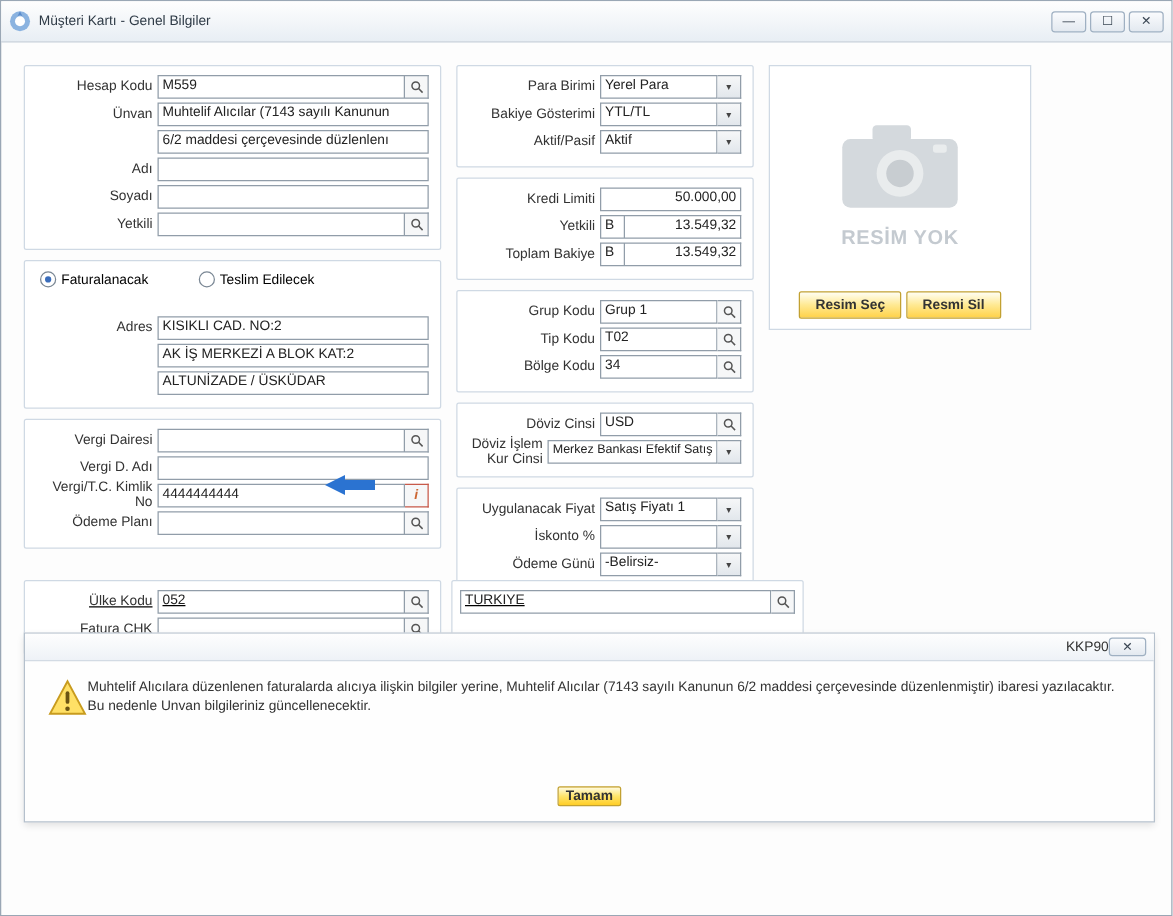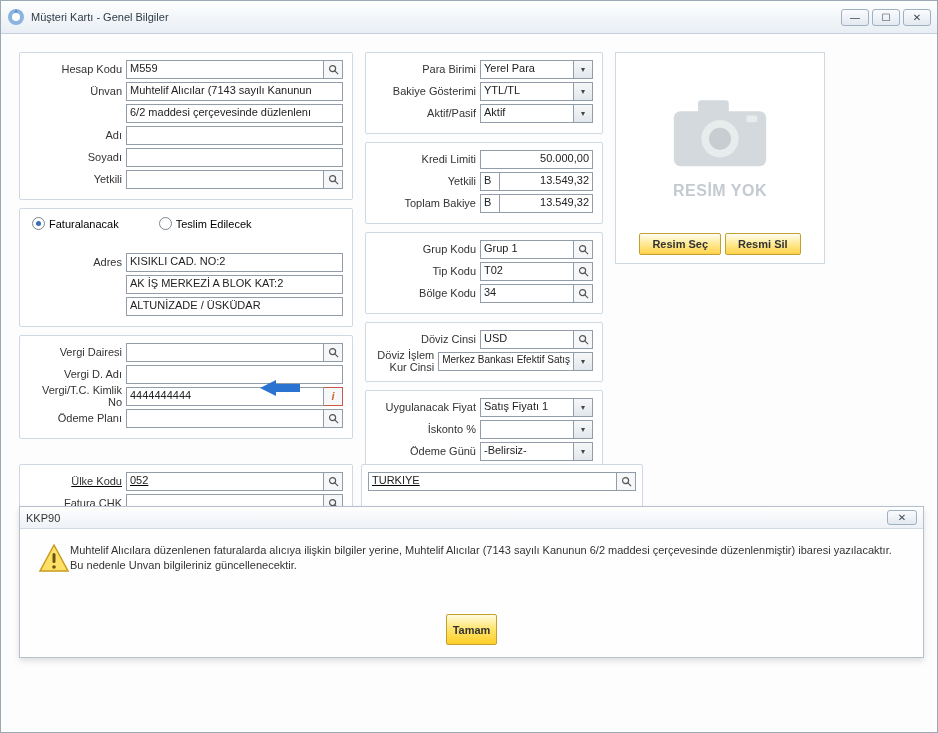--- a/index.html
+++ b/index.html
@@ -90,28 +90,28 @@
   .warn-btn {
     width:19px; height:19px; border:1px solid #c85a4a; border-left:0; background:#f6f7f8;
     display:flex;align-items:center;justify-content:center; cursor:pointer; color:#c63; font-style:italic; font-weight:bold;
   }
   .dialog-overlay {
     position:absolute; left:18px; top:472px; width:905px; height:152px;
     background:#fefefe; border:1px solid #b5c0cc; box-shadow:0 3px 6px rgba(0,0,0,.12);
     display:flex; flex-direction:column;
   }
   .dialog-title {
-    height:22px; display:flex; align-items:center; justify-content:space-between;
+    height:22px; display:flex; align-items:center; justify-content:flex-end;
     padding:0 6px; border-bottom:1px solid #d3dbe4; background:linear-gradient(#fefefe,#eef2f7);
     font-size:11px; color:#333;
   }
   .dialog-body { flex:1; padding:14px 18px; display:flex; align-items:flex-start;}
   .dialog-foot { display:flex; justify-content:center; padding:4px 0 12px 0; }
   .yellow-btn {
-    height:31px; padding:0 6px; background:linear-gradient(#fffbe0,#ffe46a,#ffce27);
+    height:16px; padding:0 6px; background:linear-gradient(#fffbe0,#ffe46a,#ffce27);
     border:1px solid #c2a132; border-radius:2px; font-weight:bold; color:#333; cursor:pointer;
   }
   .app-icon {
     width:18px;height:18px; display:inline-block;
   }
 </style>
 </head>
 <body>
 
 <div class="window">

